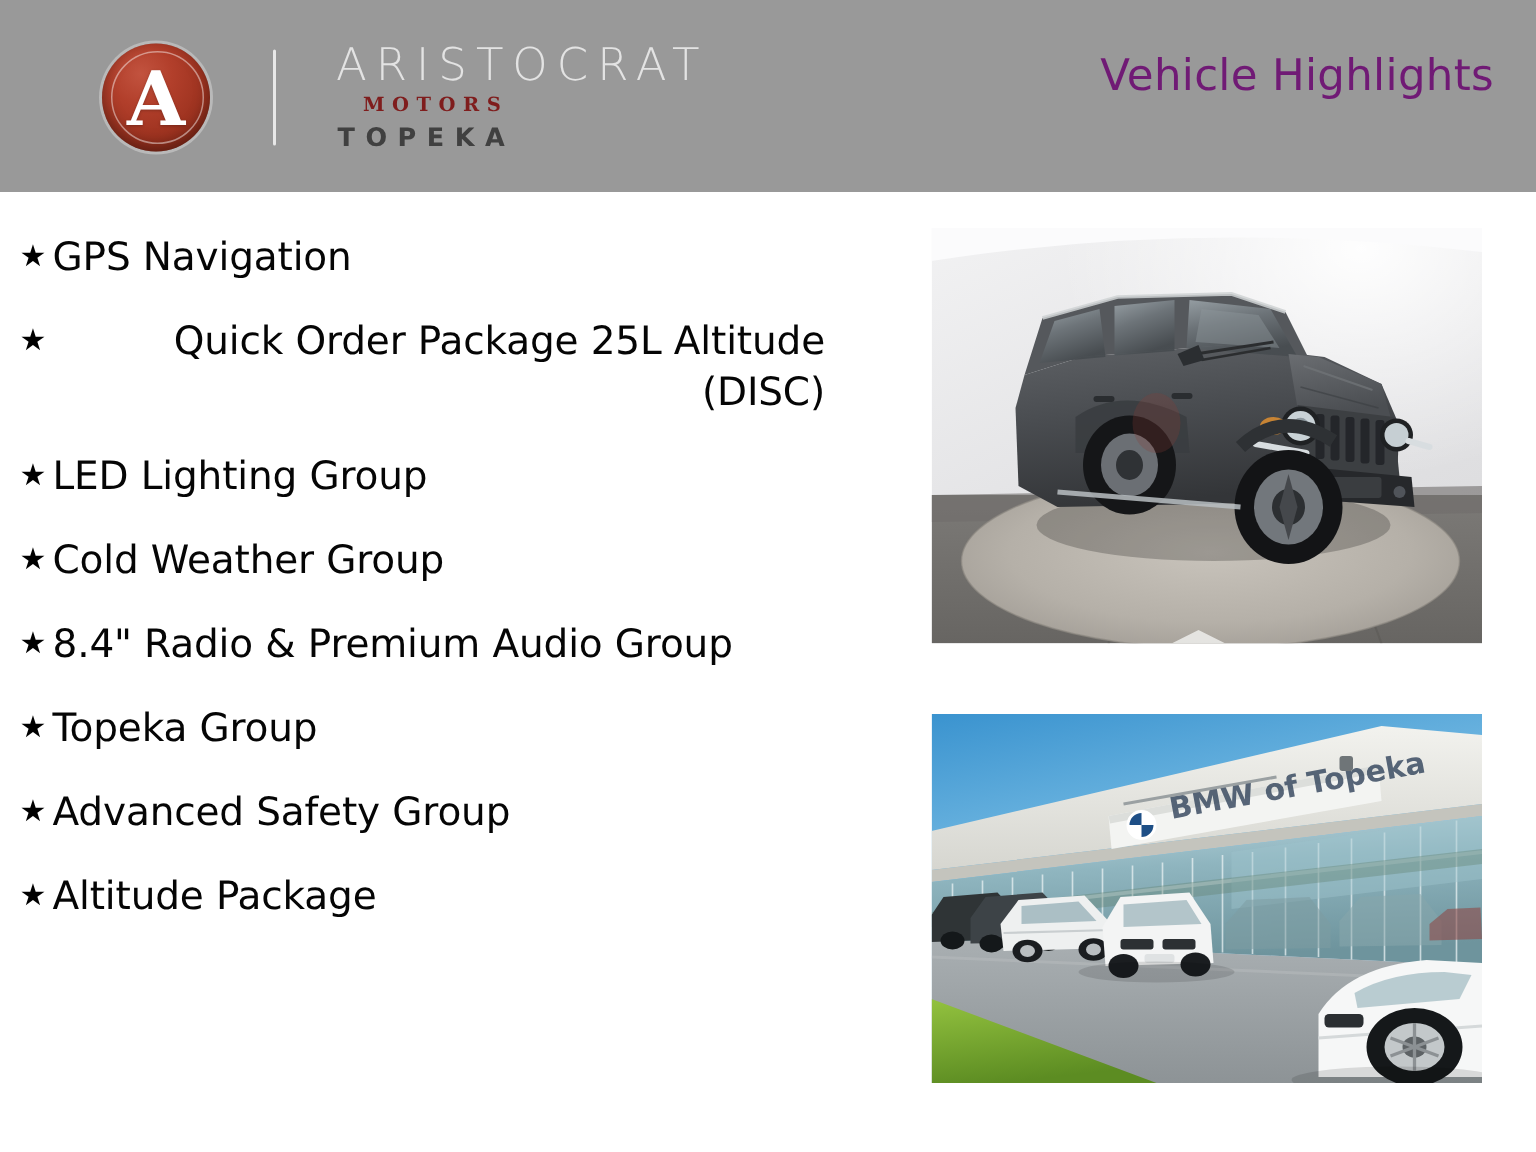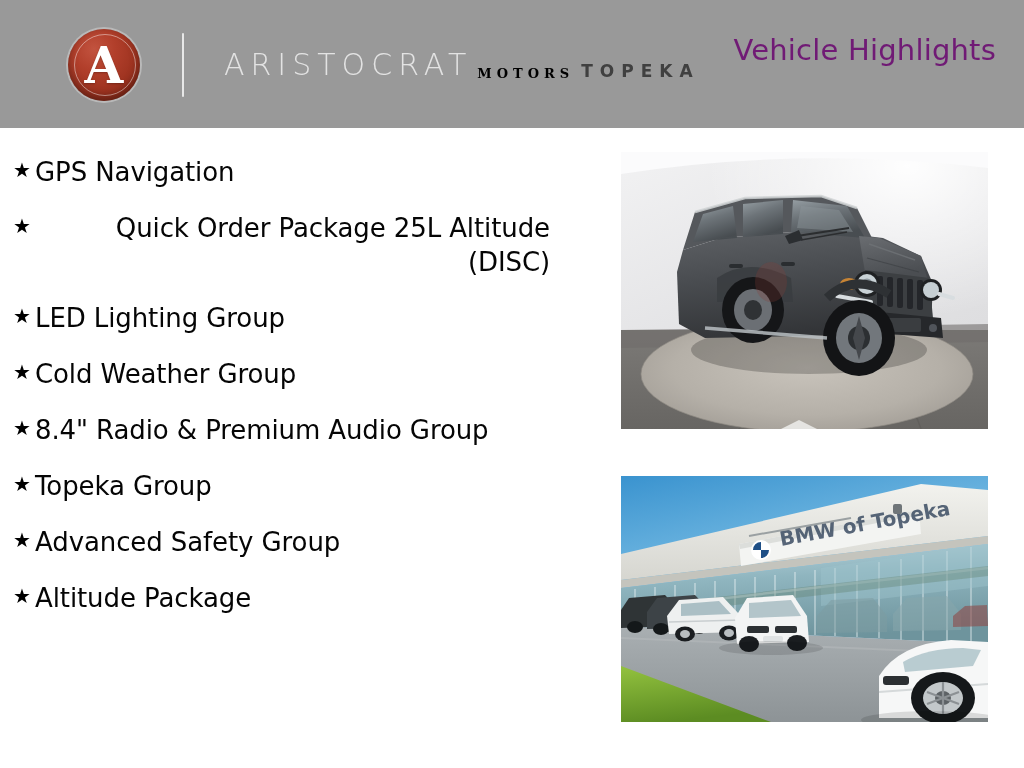--- a/index.html
+++ b/index.html
@@ -63,39 +63,41 @@
   .brand-divider {
     width: 2px;
     height: 64px;
     background: #e8e8e8;
     margin-left: 42px;
     margin-right: 34px;
     border-radius: 1px;
   }
   .wordmark {
     display: flex;
-    align-items: flex-end;
+    flex-direction: column;
+    align-items: flex-start;
     justify-content: center;
   }
   .wordmark-main {
     font-size: 30px;
     letter-spacing: 6px;
     color: #e3e3e3;
     font-weight: 300;
     line-height: 1.05;
     padding-left: 6px;
   }
   .wordmark-sub {
     font-family: "DejaVu Serif", "Liberation Serif", serif;
     font-size: 13px;
     letter-spacing: 5px;
-    color: #000000;
+    color: #7f1d1d;
     font-weight: 700;
     margin-top: 3px;
     padding-left: 5px;
+    margin-left: 19px;
   }
   .wordmark-city {
     font-size: 17px;
     letter-spacing: 7px;
     color: #404040;
     font-weight: 700;
     margin-top: 4px;
     padding-left: 7px;
   }
   .header-title {

